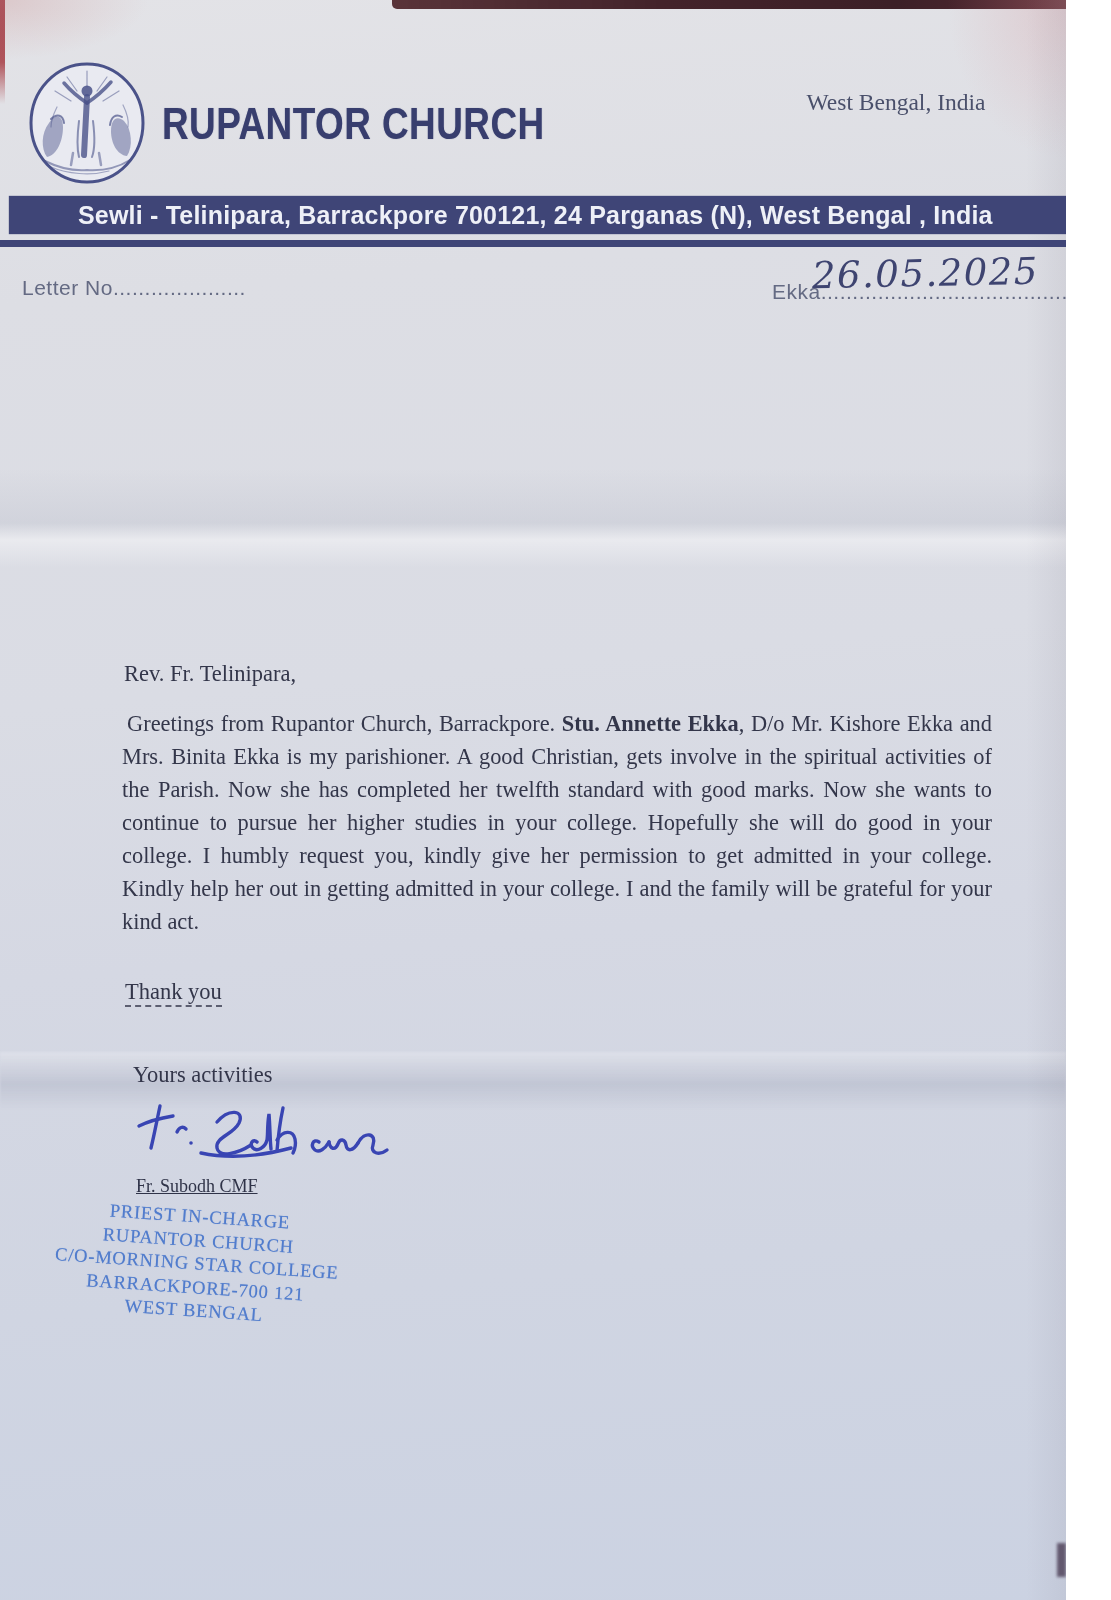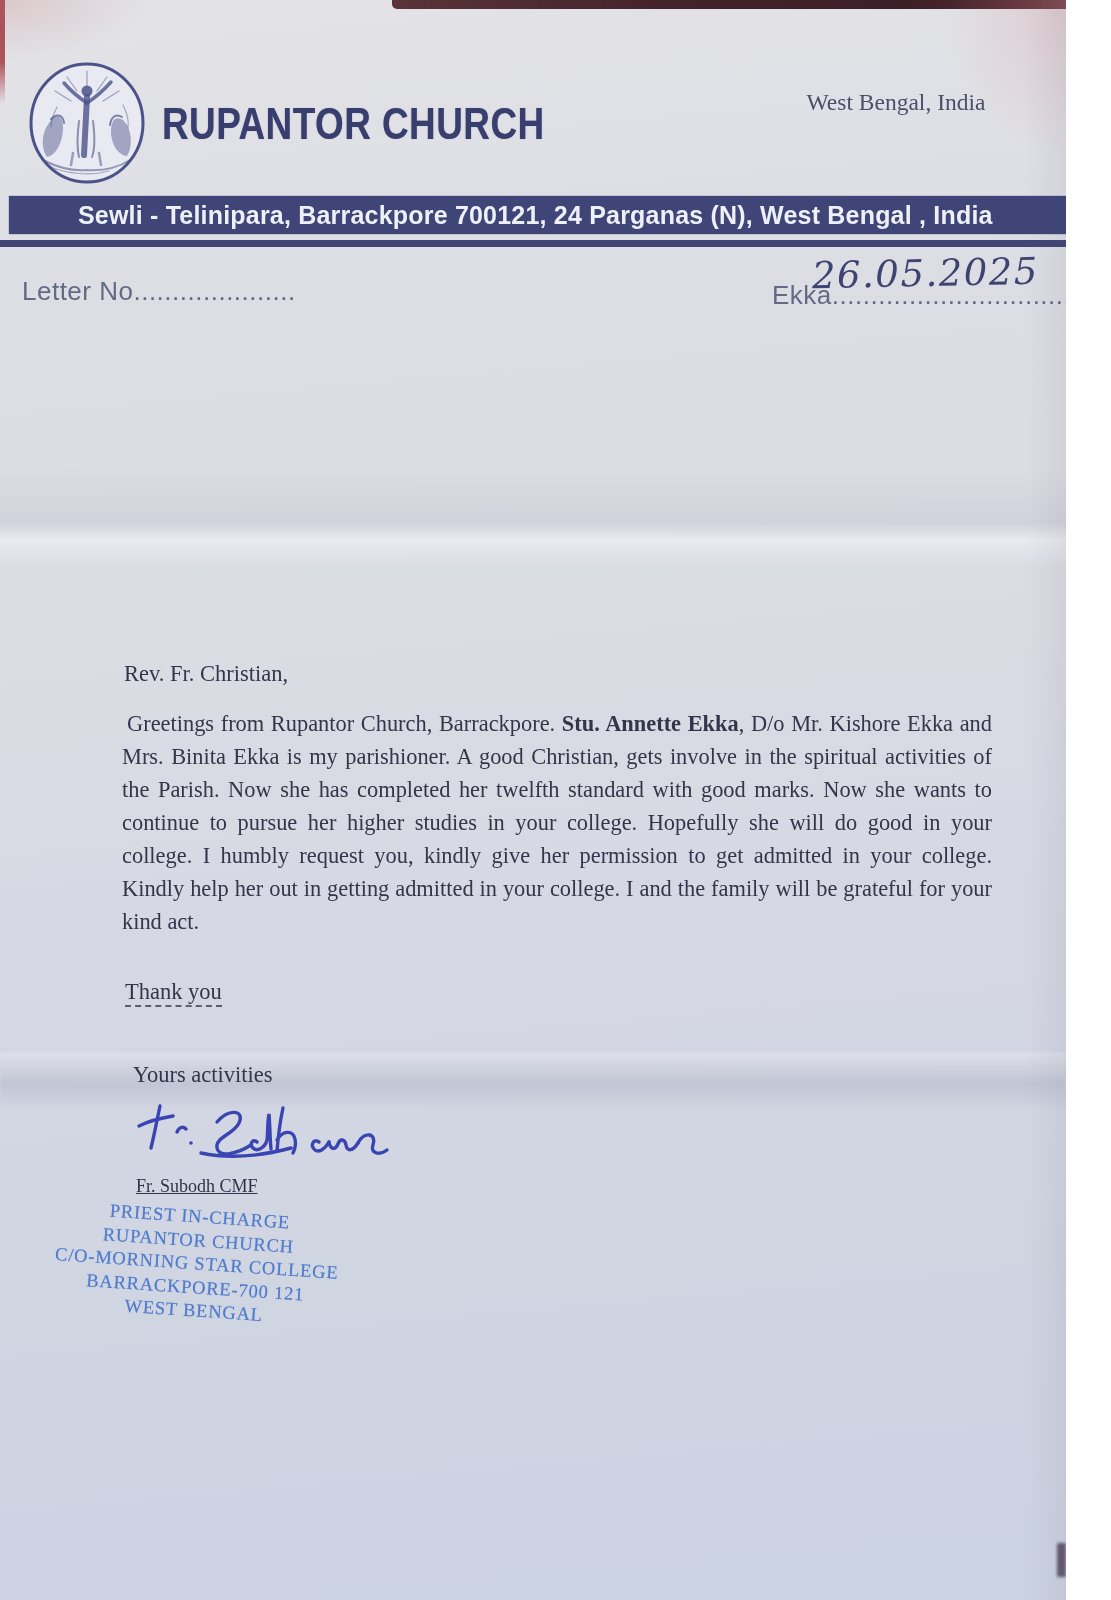--- a/index.html
+++ b/index.html
@@ -27,21 +27,21 @@
   .church-name{left:162px;top:100px;font-family:"Liberation Sans",sans-serif;font-weight:700;
     font-size:41px;letter-spacing:.5px;color:#383e6e;transform:scale(.9,1.06);transform-origin:left top;
     text-shadow:0 0 1px rgba(56,62,110,.5);white-space:nowrap;}
   .arch{left:740px;top:86px;width:312px;text-align:center;font-size:23.5px;line-height:1.38;color:#4a506b;}
   .banner{left:9px;top:196px;right:0;height:38px;background:#3f4577;box-shadow:0 0 1px #3f4577;padding-left:12px;}
   .banner-text{display:block;padding-left:57px;line-height:39px;font-family:"Liberation Sans",sans-serif;
     font-weight:700;font-size:25px;letter-spacing:.2px;color:#eef0f7;white-space:nowrap;}
   .banner-rule{left:0;top:240px;right:0;height:7px;background:#3f4577;}
 
   
-  .meta{font-family:"Liberation Sans",sans-serif;color:#646a83;font-size:26px;letter-spacing:.5px;white-space:nowrap;}
+  .meta{font-family:"Liberation Sans",sans-serif;color:#646a83;font-size:21px;letter-spacing:.5px;white-space:nowrap;}
   .letter-no{left:22px;top:276px;}
   .date-block{left:772px;top:280px;}
   .date-hand{left:812px;top:252px;font-family:"DejaVu Serif",serif;font-style:italic;font-size:37px;
     color:#3e4470;letter-spacing:1.5px;transform:rotate(-1.2deg);white-space:nowrap;}
 
   
   .serifbody{color:#33364a;}
   .salutation{left:124px;top:661px;font-size:22.5px;}
   .para{left:122px;top:707px;width:870px;font-size:22.4px;line-height:33px;text-align:justify;text-indent:5px;}
   .thanks{left:125px;top:979px;font-size:22.5px;}
@@ -103,21 +103,21 @@
 
   <div class="abs banner">
     <span class="banner-text">Sewli - Telinipara, Barrackpore 700121, 24 Parganas (N), West Bengal , India</span>
   </div>
   <div class="abs banner-rule"></div>
 
   <div class="abs meta letter-no">Letter No.....................</div>
   <div class="abs meta date-block"><span>Ekka</span><span>...........................................</span></div>
   <div class="abs date-hand">26.05.2025</div>
 
-  <div class="abs serifbody salutation">Rev. Fr. Christian,</div>
+  <div class="abs serifbody salutation">Rev. Fr. Telinipara,</div>
 
   <p class="abs serifbody para" style="margin:0"><span>Greetings from Rupantor Church, Barrackpore. </span><b>Stu. Annette Ekka</b><span>, D/o Mr. Kishore Ekka and Mrs. Binita Ekka is my parishioner. A good Christian, gets involve in the spiritual activities of the Parish. Now she has completed her twelfth standard with good marks. Now she wants to continue to pursue her higher studies in your college. Hopefully she will do good in your college. I humbly request you, kindly give her permission to get admitted in your college. Kindly help her out in getting admitted in your college. I and the family will be grateful for your kind act.</span></p>
 
   <div class="abs serifbody thanks"><span>Thank you</span></div>
 
   <div class="abs serifbody closing">Yours activities</div>
 
   <div class="abs signature">
     <svg width="272" height="84" viewBox="0 0 272 84">
       <g stroke="#2936ae" stroke-width="3.4" fill="none" stroke-linecap="round" opacity=".9">

